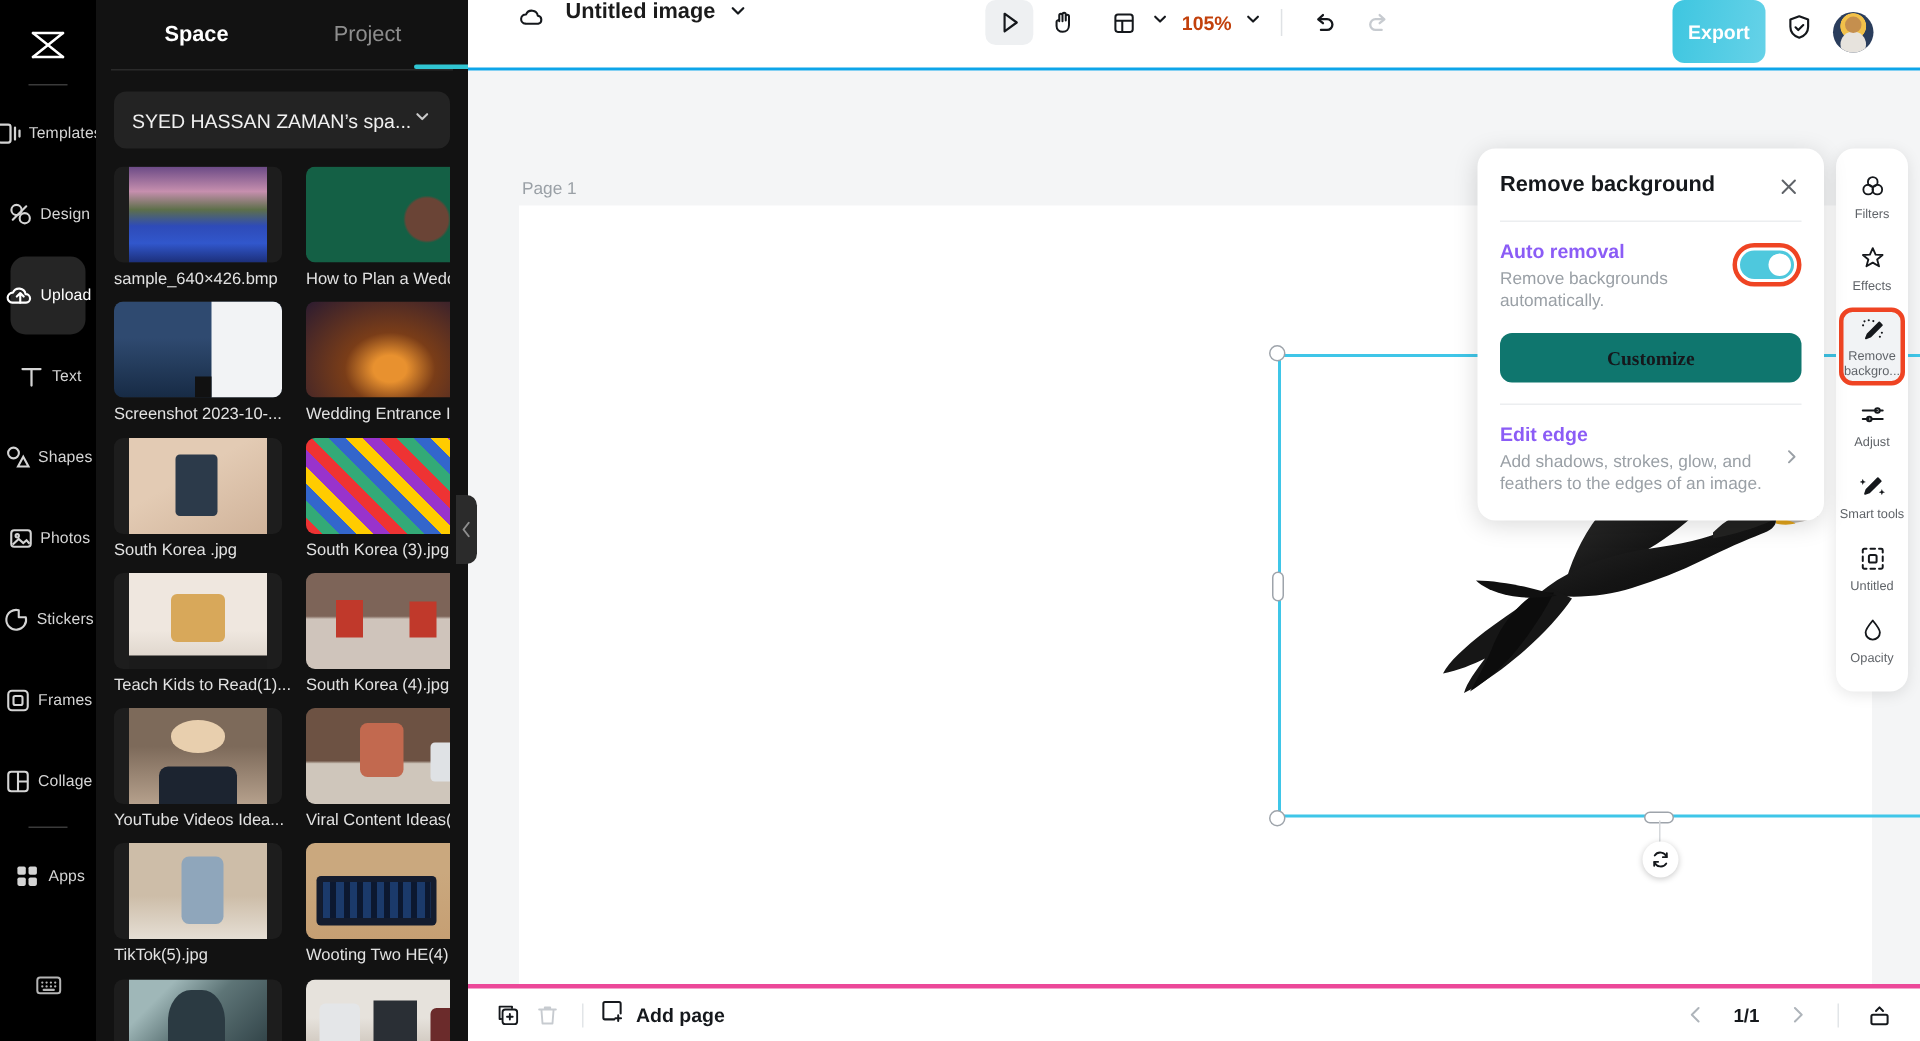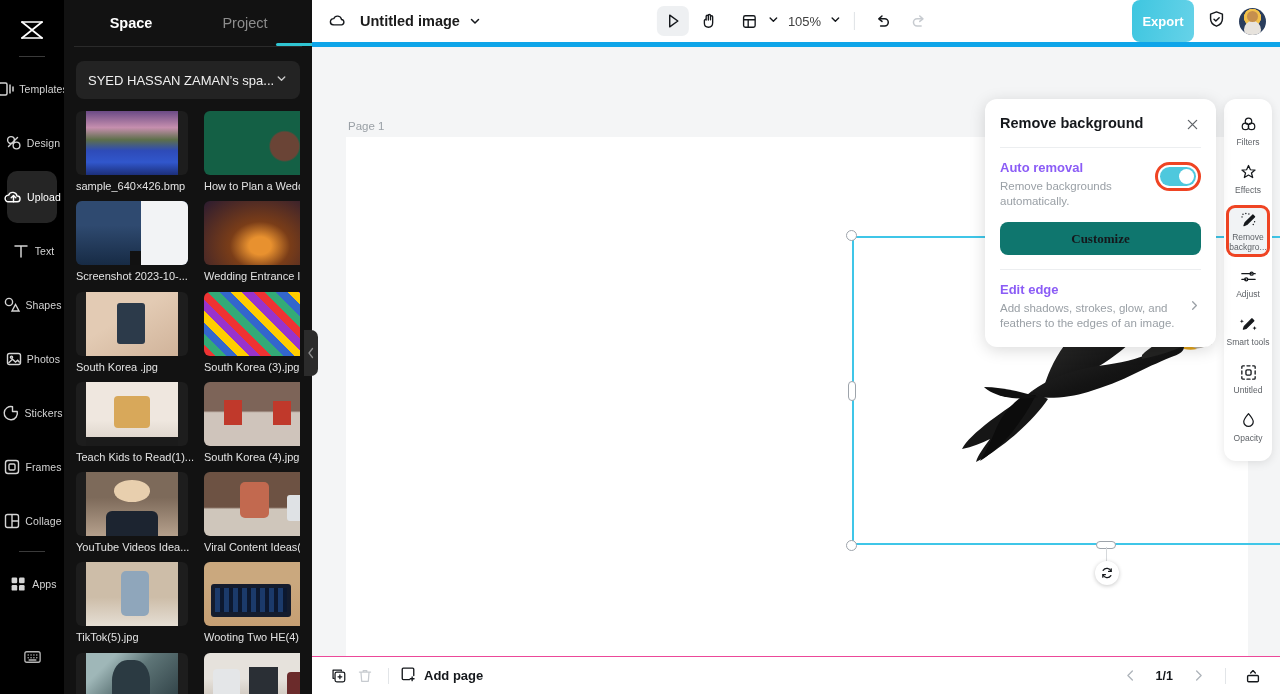--- a/index.html
+++ b/index.html
@@ -56,31 +56,31 @@
   .collapse-handle {
     position: absolute; left: 304px; top: 330px; width: 14px; height: 46px;
     background: #2b2b2b; border-radius: 0 7px 7px 0; z-index: 30;
     display: flex; align-items: center; justify-content: center; cursor: pointer;
   }
 
   
   .main { flex: 1; position: relative; background: #f4f5f6; display: flex; flex-direction: column; }
 
   .topbar {
-    height: 47px; background: #ffffff; display: flex; align-items: center;
-    padding: 0 14px; border-bottom: 5px solid #0ea5e9; position: relative; z-index: 20;
+    height: 47px; background: #ffffff; display: flex; align-items: flex-start;
+    padding: 0 31px; border-bottom: 2px solid #0ea5e9; position: relative; z-index: 20;
   }
   .tb-cloud { width: 24px; height: 24px; display:flex; align-items:center; justify-content:center; }
   .tb-title { font-size: 14.5px; color: #1b1b1b; font-weight: bold; margin-left: 10px; }
   .tb-caret { margin-left: 8px; display:flex; align-items:center; }
   .tb-center { position: absolute; left: 50%; transform: translateX(-50%); display: flex; align-items: center; gap: 4px; }
   .tb-btn { width: 32px; height: 30px; border-radius: 7px; display:flex; align-items:center; justify-content:center; cursor:pointer; }
   .tb-btn.active { background: #eef0f2; }
   .tb-page-ctl { display:flex; align-items:center; gap:2px; padding-left: 4px;}
-  .tb-zoom { font-size: 13px; color: #404040; font-weight: normal; padding: 0 4px; }
+  .tb-zoom { font-size: 13px; color: #c2410c; font-weight: bold; padding: 0 4px; }
   .tb-vsep { width: 1px; height: 18px; background: #dfe2e5; margin: 0 8px; }
   .tb-right { margin-left: auto; display: flex; align-items: center; gap: 12px; }
   .export-btn {
     width: 62px; height: 42px; border-radius: 8px;
     background: linear-gradient(100deg, #3ec6e0 0%, #66d2e8 100%);
     color: #fff; font-size: 13px; font-weight: bold;
     display: flex; align-items: center; justify-content: center; cursor: pointer;
   }
   .avatar {
     width: 27px; height: 27px; border-radius: 50%; overflow:hidden;
@@ -167,21 +167,21 @@
   .tool-item {
     height: 48px; display: flex; flex-direction: column; align-items: center; justify-content: center;
     gap: 3px; cursor: pointer; position: relative;
   }
   .tool-item.highlight { background: #f1f3f5; border: 3px solid #ef4423; border-radius: 9px; height: 52px; margin: 2px 2px; }
   .tool-ico { width: 20px; height: 20px; display:flex; align-items:center; justify-content:center; }
   .tool-lb { font-size: 8.5px; color: #5f6368; line-height: 9.5px; text-align: center; max-width: 44px; }
 
   
   .bottombar {
-    height: 38px; background: #ffffff; border-top: 1px solid #ec4899;
+    height: 38px; background: #ffffff; border-top: 3px solid #ec4899;
     display: flex; align-items: center; padding: 0 14px; position: relative; z-index: 20;
   }
   .bb-btn { width: 26px; height: 26px; display:flex; align-items:center; justify-content:center; cursor: pointer; }
   .bb-sep { width: 1px; height: 16px; background: #e2e5e8; margin: 0 10px; }
   .bb-addpage { display:flex; align-items:center; gap: 7px; cursor:pointer; }
   .bb-addpage-lb { font-size: 13px; color: #15181c; font-weight: bold; }
   .bb-right { margin-left: auto; display: flex; align-items: center; gap: 4px; }
   .bb-pagenum { font-size: 12.5px; color: #15181c; font-weight: bold; padding: 0 8px; }
 </style>
 </head>

